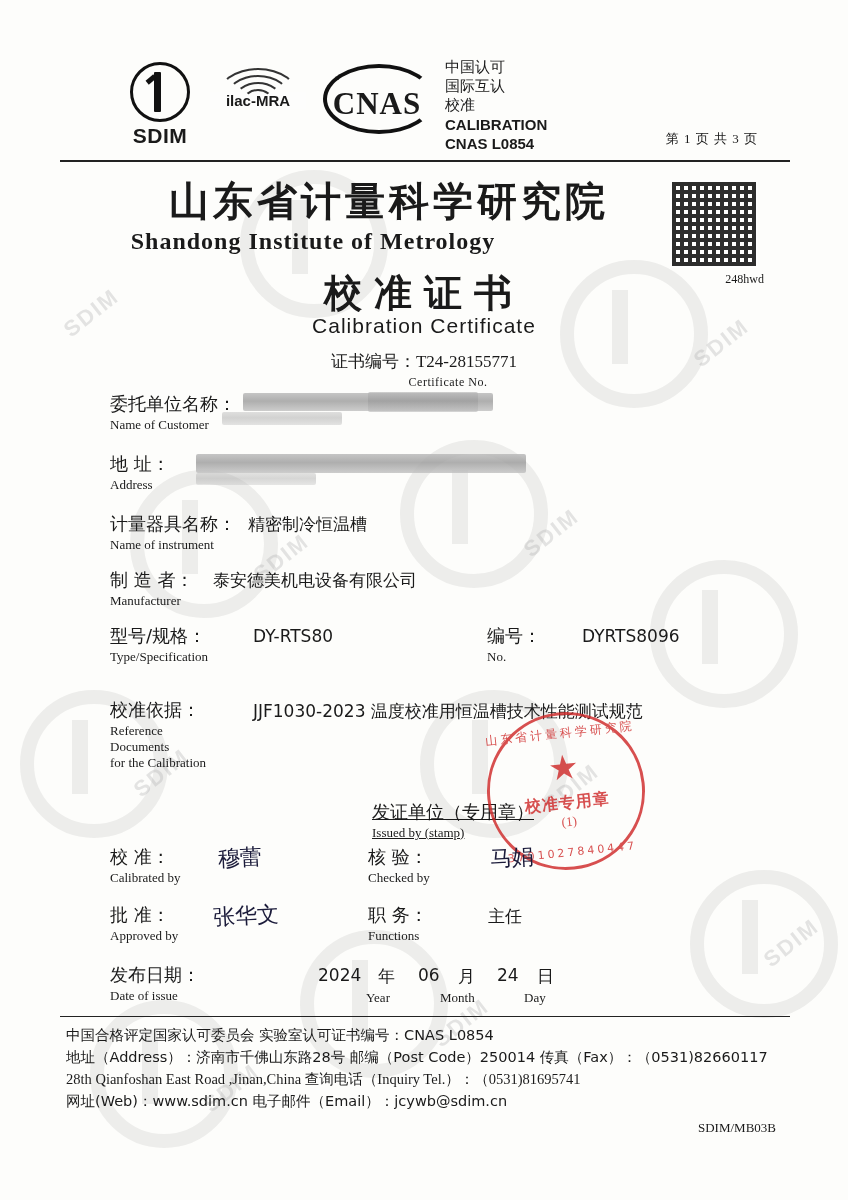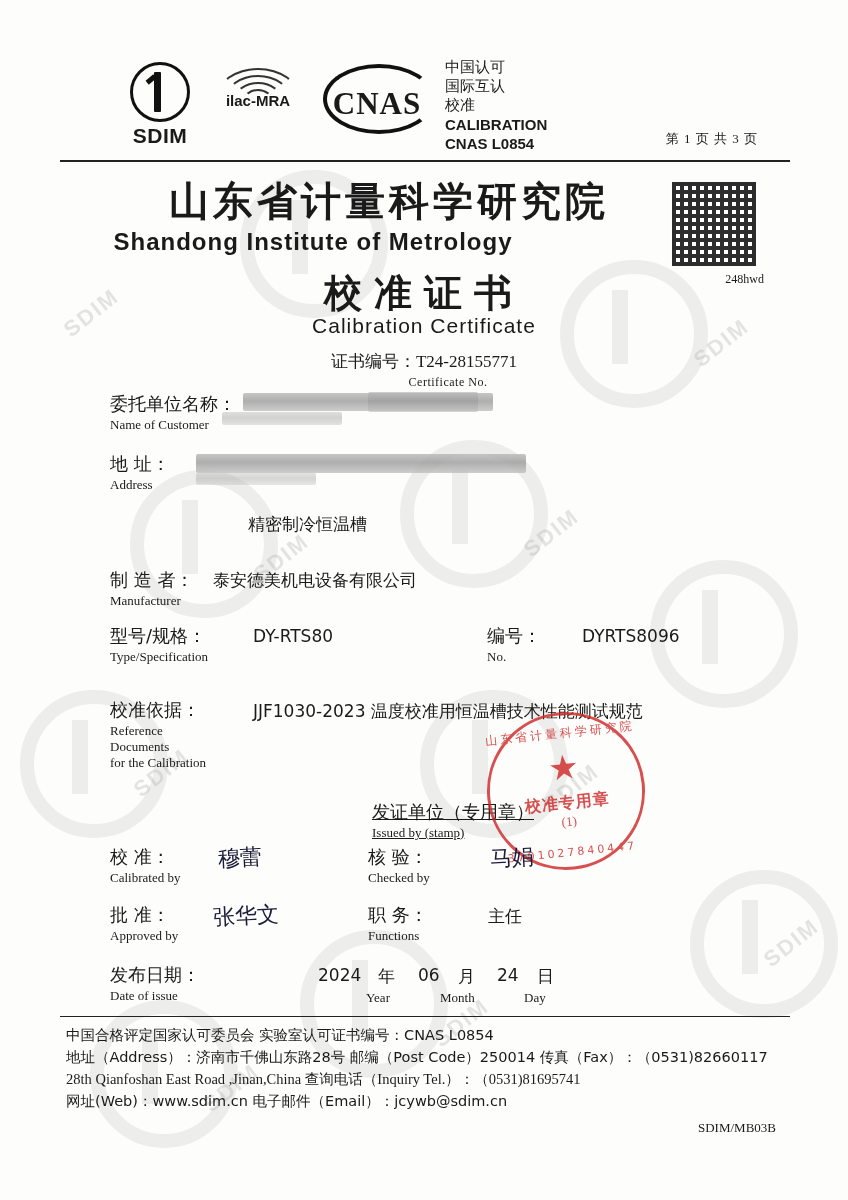--- a/index.html
+++ b/index.html
@@ -184,21 +184,21 @@
     box-sizing: border-box;
   }
   .org-en {
     position: absolute;
     left: 0; top: 228px;
     width: 696px;
     text-align: center;
     font-size: 24px;
     font-weight: bold;
     letter-spacing: 1px;
-    font-family: Liberation Sans, sans-serif;
+    font-family: Liberation Serif, serif;
     padding-right: 70px;
     box-sizing: border-box;
   }
   .cert-cn {
     position: absolute;
     left: 0; top: 268px;
     width: 848px;
     text-align: center;
     font-size: 38px;
     font-weight: bold;
@@ -437,20 +437,24 @@
   <div class="redacted small" style="left:368px; top:392px; width:110px; height:20px;"></div>
   <div class="redacted small" style="left:222px; top:412px; width:120px; height:13px; opacity:.45;"></div>
 
   <div class="field" style="top:452px;">
     <div class="cn">地    址：</div>
     <div class="en">Address</div>
   </div>
   <div class="redacted" style="left:196px; top:454px; width:330px; height:19px;"></div>
   <div class="redacted small" style="left:196px; top:473px; width:120px; height:12px; opacity:.4;"></div>
 
+  <div class="field" style="top:512px;">
+    <div class="cn">计量器具名称：</div>
+    <div class="en">Name of instrument</div>
+  </div>
   <div class="val" style="left:248px; top:513px;">精密制冷恒温槽</div>
 
   <div class="field" style="top:568px;">
     <div class="cn">制 造 者：</div>
     <div class="en">Manufacturer</div>
   </div>
   <div class="val" style="left:213px; top:569px;">泰安德美机电设备有限公司</div>
 
   <div class="field" style="top:624px;">
     <div class="cn">型号/规格：</div>

